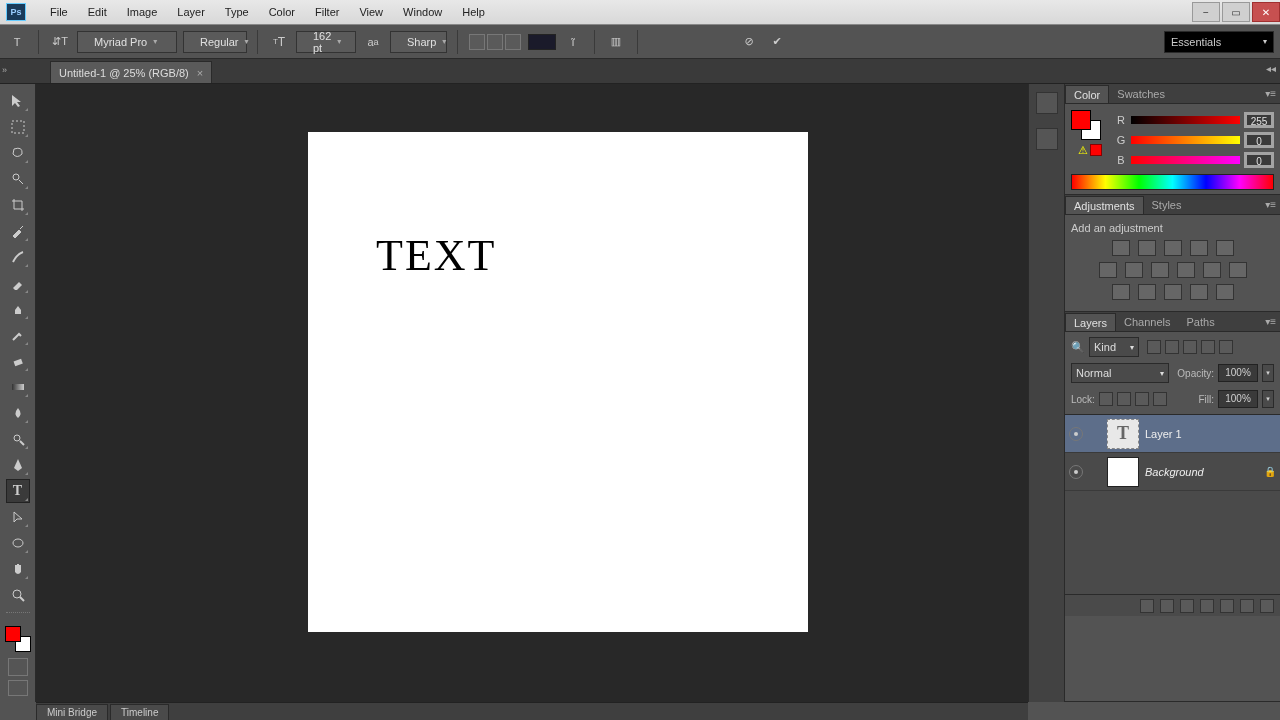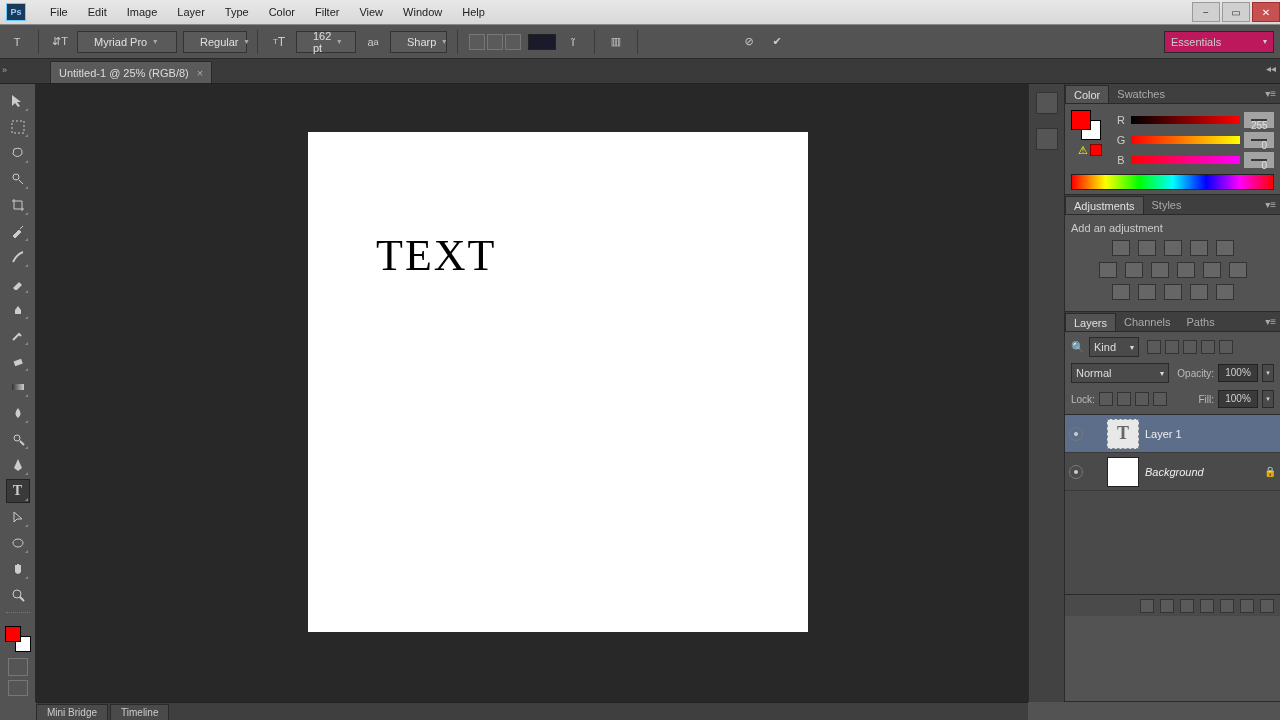--- a/index.html
+++ b/index.html
@@ -15,21 +15,21 @@
 
 
 .optionsbar { height: 34px; background: #535353; border-bottom: 1px solid #2a2a2a; display: flex; align-items: center; padding: 0 6px; gap:6px; }
 .ob-slot { display:flex; align-items:center; height:24px; }
 .ob-icon { width:22px; height:22px; display:flex; align-items:center; justify-content:center; color:#ccc; }
 .ob-combo { background:#5a5a5a; border:1px solid #333; height:22px; display:flex; align-items:center; padding:0 16px; color:#e0e0e0; position:relative; }
 .ob-combo .arrow { margin-left:6px; font-size:8px; color:#aaa; }
 .align-btn { width:16px; height:16px; border:1px solid #777; background:#5a5a5a; margin:0 1px; }
 .color-swatch { width:28px; height:16px; background:#1a1a2a; border:1px solid #222;}
 .divider { width:1px; height:24px; background:#3a3a3a; margin:0 4px; }
-.workspace-sel { margin-left:auto; background:#be185d; border:1px solid #2a2a2a; height:22px; width:110px; display:flex; align-items:center; padding:0 6px; color:#ccc;}
+.workspace-sel { margin-left:auto; background:#000000; border:1px solid #2a2a2a; height:22px; width:110px; display:flex; align-items:center; padding:0 6px; color:#ccc;}
 .workspace-sel .arrow{ margin-left:auto; font-size:8px;}
 
 
 .tabrow { height: 25px; background: #3a3a3a; border-bottom:1px solid #222; display:flex; align-items:flex-end; padding-left: 50px; position:relative;}
 .tabrow .expand-left { position:absolute; left:2px; top:6px; width:10px; height:10px; color:#aaa; font-size:9px;}
 .doc-tab { background:#5a5a5a; border:1px solid #2a2a2a; border-bottom:none; height:22px; display:flex; align-items:center; padding:0 8px; color:#ddd; gap:8px;}
 .doc-tab .close { font-size:11px; color:#aaa; }
 .expand-right { position:absolute; right:4px; top:4px; color:#aaa; font-size:10px;}
 
 
@@ -65,21 +65,21 @@
 
 
 .color-panel-body { padding:6px 6px 4px 6px; }
 .color-swatch-big { width:30px; height:30px; position:relative; margin-right:8px;}
 .color-swatch-big .fg { position:absolute; left:0; top:0; width:20px; height:20px; background:#f00; border:1px solid #000;}
 .color-swatch-big .bg { position:absolute; right:0; bottom:0; width:20px; height:20px; background:#fff; border:1px solid #000;}
 .slider-row { display:flex; align-items:center; height:20px; gap:4px;}
 .slider-row .lbl { width:12px; text-align:center; color:#ccc;}
 .slider-row .track { flex:1; height:10px; position:relative;}
 .slider-row .track .bar { height:8px; margin-top:1px;}
-.slider-row .val { width:30px; height:16px; background:#3a3a3a; border:7px solid #a3a3a3; color:#e0e0e0; text-align:right; font-size:10px; line-height:14px;}
+.slider-row .val { width:30px; height:16px; background:#3a3a3a; border:3px solid #a3a3a3; color:#e0e0e0; text-align:center; font-size:10px; line-height:14px;}
 .hue-strip { height:16px; margin-top:4px; background:linear-gradient(to right, #f00,#ff0,#0f0,#0ff,#00f,#f0f,#f00); border:1px solid #222;}
 
 
 .adj-body { padding:4px 6px 8px 6px;}
 .adj-title { color:#ccc; height:18px; line-height:18px; font-size:11px;}
 .adj-row { display:flex; justify-content:center; gap:8px; height:22px; align-items:center;}
 .adj-ico { width:18px; height:16px; background:#666; border:1px solid #333;}
 
 
 .layers-controls { padding:4px 6px; display:flex; flex-direction:column; gap:4px;}

